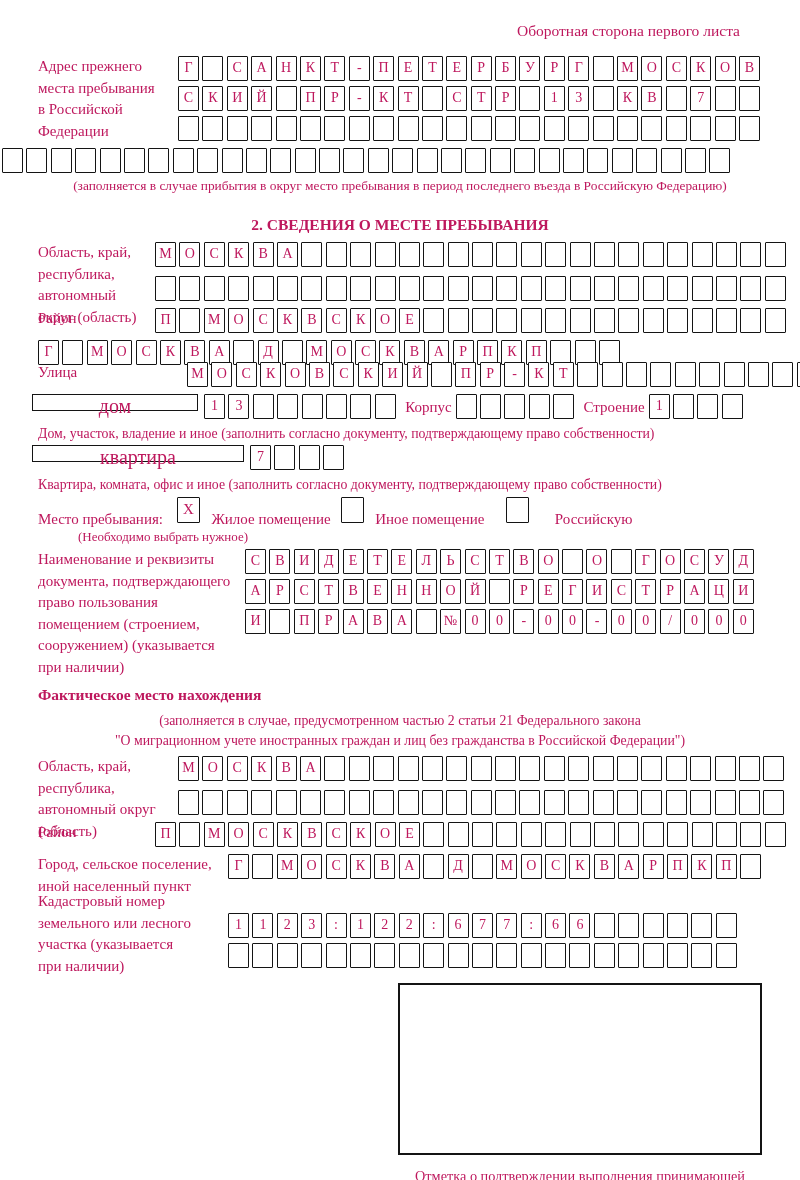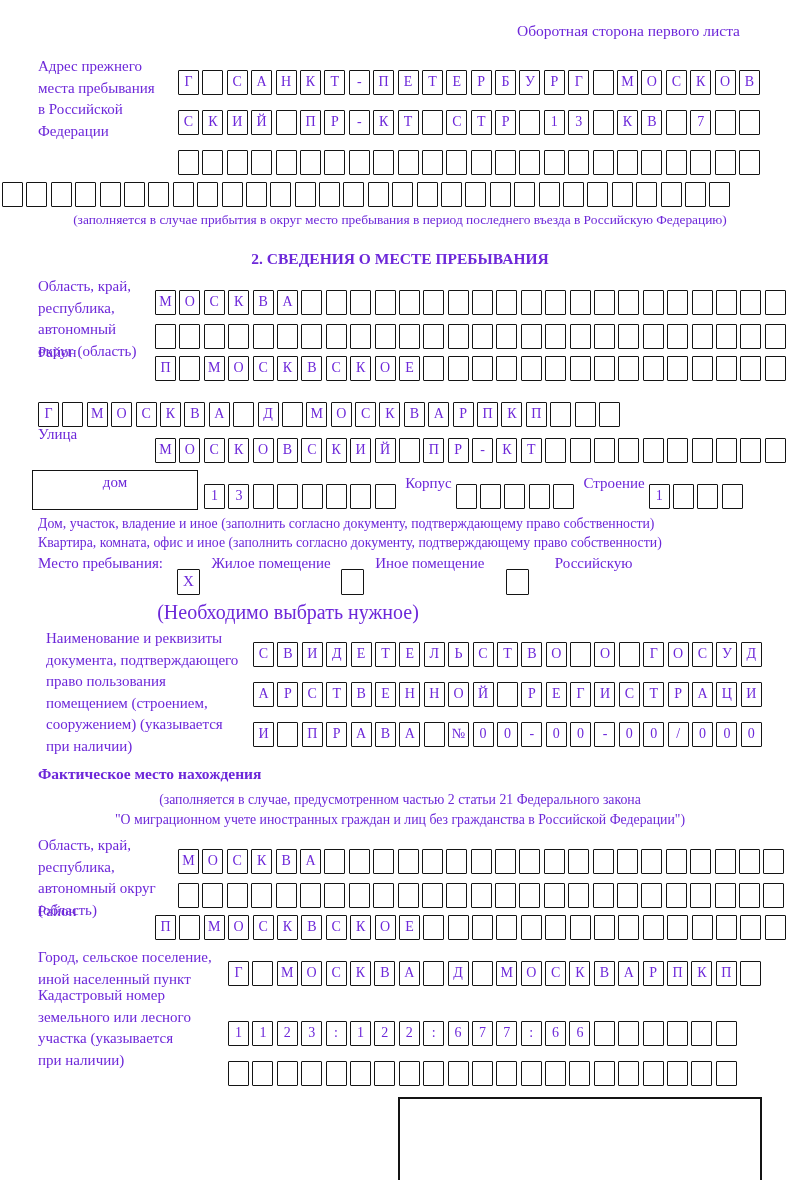--- a/index.html
+++ b/index.html
@@ -1,62 +1,62 @@
 <!DOCTYPE html>
 <html><head>
 <meta charset="utf-8">
 <style>
   html,body{margin:0;padding:0;background:#fff;}
   .page{
     width:800px;height:1180px;box-sizing:border-box;
-    background:#fff;color:#6d28d9;
+    background:#fff;color:#be185d;
     font-family:"Liberation Serif","DejaVu Serif",serif;
     font-size:15px;
     padding:4px 0 0 38px;
     overflow:hidden;
     position:relative;
   }
   .top-title{
     text-align:right;
     padding:18px 60px 0 0;
     font-size:15.5px;
   }
   .field{display:flex;align-items:flex-start;margin-bottom:2px;}
   .lbl{font-size:15px;line-height:21.5px;flex-shrink:0;}
   .w140{width:140px;}
   .w117{width:117px;}
   .w144{width:144px;}
-  .w207{width:207px;margin-left:8px;}
+  .w207{width:207px;}
   .w190{width:190px;}
   .rows{flex:1;}
-  .boxrow{white-space:nowrap;height:26px;margin-bottom:4px;margin-top:14px;}
+  .boxrow{white-space:nowrap;height:26px;margin-bottom:4px;}
   .cbox{
     display:inline-block;width:21px;height:25px;
     border:1.6px solid #141414;border-radius:1px;
     margin-right:3.4px;box-sizing:border-box;
     text-align:center;font-size:14px;line-height:21px;
     vertical-align:top;background:#fff;
   }
   .fullrow{margin-left:-36px;margin-top:1px;}
   .note{font-size:13.4px;text-align:center;margin:1px 38px 2px 0;}
   .sec-title{font-weight:bold;font-size:15.5px;text-align:center;margin:22px 38px 8px 0;}
   .widebox{
-    display:inline-block;box-sizing:border-box;height:40px;
+    display:inline-block;box-sizing:border-box;height:17px;
     border:1.6px solid #141414;text-align:center;
-    font-size:15px;line-height:23px;vertical-align:top;
+    font-size:20px;line-height:23px;vertical-align:top;
     background:#fff;margin-right:6px;
   }
   .dom-row,.kv-row{white-space:nowrap;margin:2px 0 2px -6px;}
   .dom-row .inline-lbl{display:inline-block;vertical-align:top;line-height:26px;padding:0 4px 0 6px;}
   .note-left{font-size:13.8px;text-align:left;margin:0 0 3px 0;}
-  .mesto-row{display:flex;align-items:flex-start;margin:4px 0 1px 0;}
+  .mesto-row{display:flex;align-items:flex-end;margin:4px 0 1px 0;}
   .mesto-row .cbox{width:23px;height:26px;line-height:22px;font-size:15px;}
   .mesto-gap1{width:14px;}
   .opt-lbl{padding:0 10px 0 8px;}
-  .note-choose{font-size:20px;text-align:center;width:420px;margin:0 0 4px 40px;}
+  .note-choose{font-size:13px;width:420px;margin:0 0 4px 40px;}
   .fact-title{font-weight:bold;font-size:15.5px;text-align:left;margin:8px 38px 8px 0;}
   .fact-note{font-size:13.8px;text-align:center;margin:0 38px 2px 0;line-height:18px;}
   .stamp-box{
     width:364px;height:172px;border:2px solid #141414;
     box-sizing:border-box;margin:6px 0 8px 360px;background:#fff;
   }
   .stamp-caption{
     width:440px;margin-left:322px;text-align:center;
     font-size:14.3px;line-height:26.5px;
   }
@@ -105,32 +105,35 @@
       <div class="boxrow"><span class="cbox">П</span><span class="cbox"></span><span class="cbox">М</span><span class="cbox">О</span><span class="cbox">С</span><span class="cbox">К</span><span class="cbox">В</span><span class="cbox">С</span><span class="cbox">К</span><span class="cbox">О</span><span class="cbox">Е</span><span class="cbox"></span><span class="cbox"></span><span class="cbox"></span><span class="cbox"></span><span class="cbox"></span><span class="cbox"></span><span class="cbox"></span><span class="cbox"></span><span class="cbox"></span><span class="cbox"></span><span class="cbox"></span><span class="cbox"></span><span class="cbox"></span><span class="cbox"></span><span class="cbox"></span></div>
     </div>
   </div>
 
   <div class="field">
     <div class="rows">
       <div class="boxrow"><span class="cbox">Г</span><span class="cbox"></span><span class="cbox">М</span><span class="cbox">О</span><span class="cbox">С</span><span class="cbox">К</span><span class="cbox">В</span><span class="cbox">А</span><span class="cbox"></span><span class="cbox">Д</span><span class="cbox"></span><span class="cbox">М</span><span class="cbox">О</span><span class="cbox">С</span><span class="cbox">К</span><span class="cbox">В</span><span class="cbox">А</span><span class="cbox">Р</span><span class="cbox">П</span><span class="cbox">К</span><span class="cbox">П</span><span class="cbox"></span><span class="cbox"></span><span class="cbox"></span></div>
     </div>
   </div>
 
-  <div class="field" style="margin-top:-10px;">
+  <div class="field" style="margin-top:-10px;gap:32px;">
     <div class="lbl w117">Улица</div>
     <div class="rows">
       <div class="boxrow"><span class="cbox">М</span><span class="cbox">О</span><span class="cbox">С</span><span class="cbox">К</span><span class="cbox">О</span><span class="cbox">В</span><span class="cbox">С</span><span class="cbox">К</span><span class="cbox">И</span><span class="cbox">Й</span><span class="cbox"></span><span class="cbox">П</span><span class="cbox">Р</span><span class="cbox">-</span><span class="cbox">К</span><span class="cbox">Т</span><span class="cbox"></span><span class="cbox"></span><span class="cbox"></span><span class="cbox"></span><span class="cbox"></span><span class="cbox"></span><span class="cbox"></span><span class="cbox"></span><span class="cbox"></span><span class="cbox"></span></div>
     </div>
   </div>
 
   <div class="dom-row">
     <span class="widebox" style="width:166px;">дом</span><span class="boxrow" style="display:inline-block;"><span class="cbox">1</span><span class="cbox">3</span><span class="cbox"></span><span class="cbox"></span><span class="cbox"></span><span class="cbox"></span><span class="cbox"></span><span class="cbox"></span></span><span class="inline-lbl">Корпус</span><span class="boxrow" style="display:inline-block;"><span class="cbox"></span><span class="cbox"></span><span class="cbox"></span><span class="cbox"></span><span class="cbox"></span></span><span class="inline-lbl">Строение</span><span class="boxrow" style="display:inline-block;"><span class="cbox">1</span><span class="cbox"></span><span class="cbox"></span><span class="cbox"></span></span>
   </div>
   <div class="note-left">Дом, участок, владение и иное (заполнить согласно документу, подтверждающему право собственности)</div>
 
+  <div class="kv-row">
+    <span class="widebox" style="width:212px;">квартира</span><span class="boxrow" style="display:inline-block;"><span class="cbox">7</span><span class="cbox"></span><span class="cbox"></span><span class="cbox"></span></span>
+  </div>
   <div class="note-left">Квартира, комната, офис и иное (заполнить согласно документу, подтверждающему право собственности)</div>
 
   <div class="mesto-row">
     <span>Место пребывания:</span>
     <span class="mesto-gap1"></span>
     <span class="boxrow" style="display:inline-block;height:27px;"><span class="cbox">X</span></span>
     <span class="opt-lbl">Жилое помещение</span>
     <span class="boxrow" style="display:inline-block;height:27px;"><span class="cbox"></span></span>
     <span class="opt-lbl">Иное помещение</span>
     <span class="boxrow" style="display:inline-block;height:27px;margin-left:12px;"><span class="cbox"></span></span>

